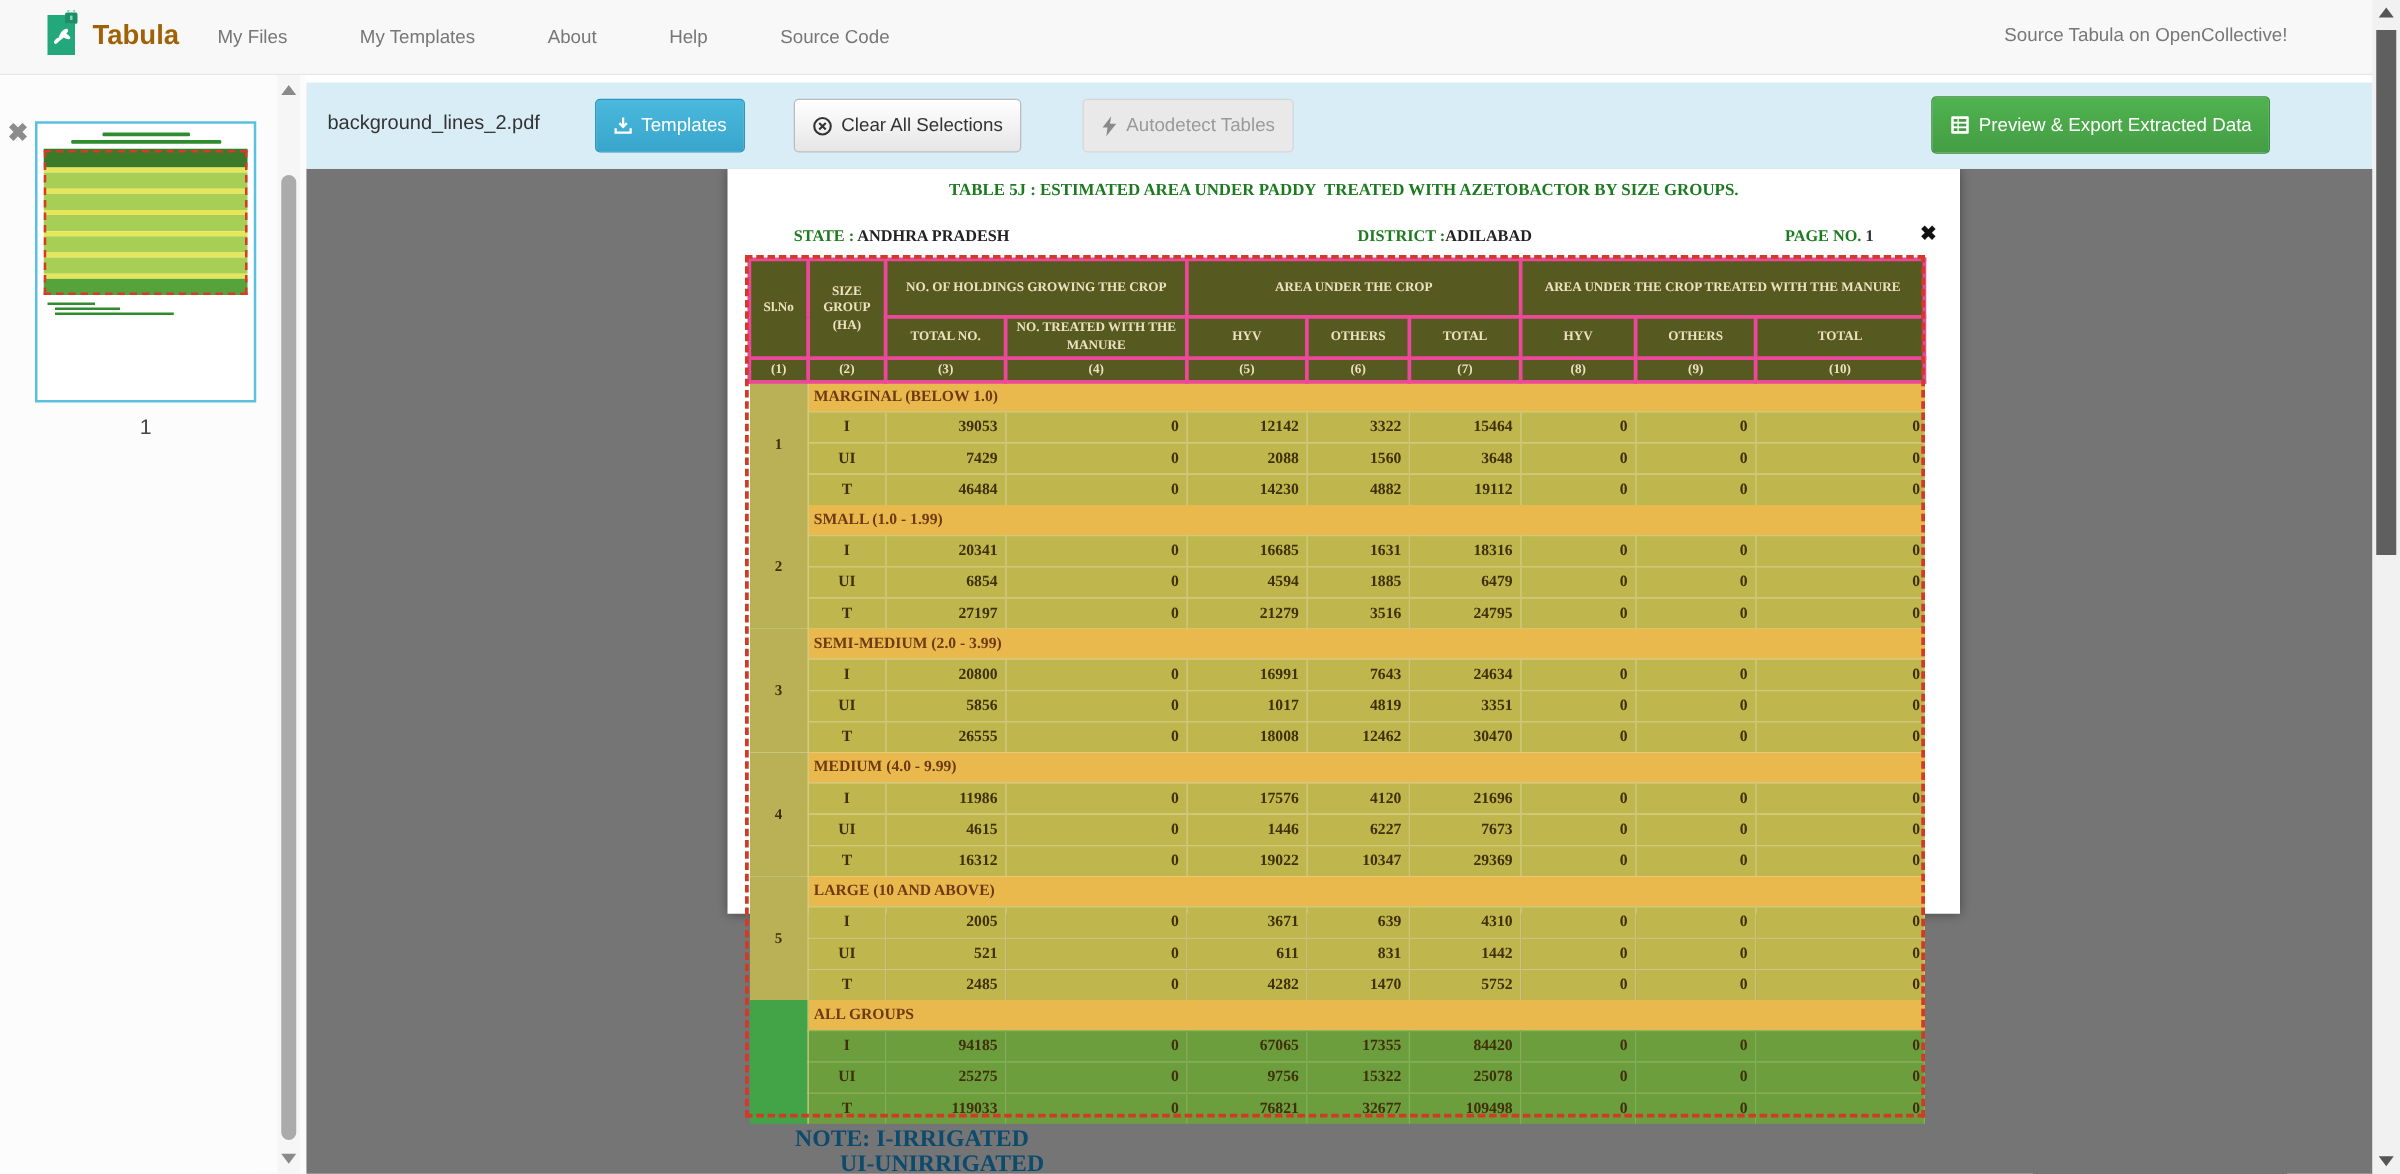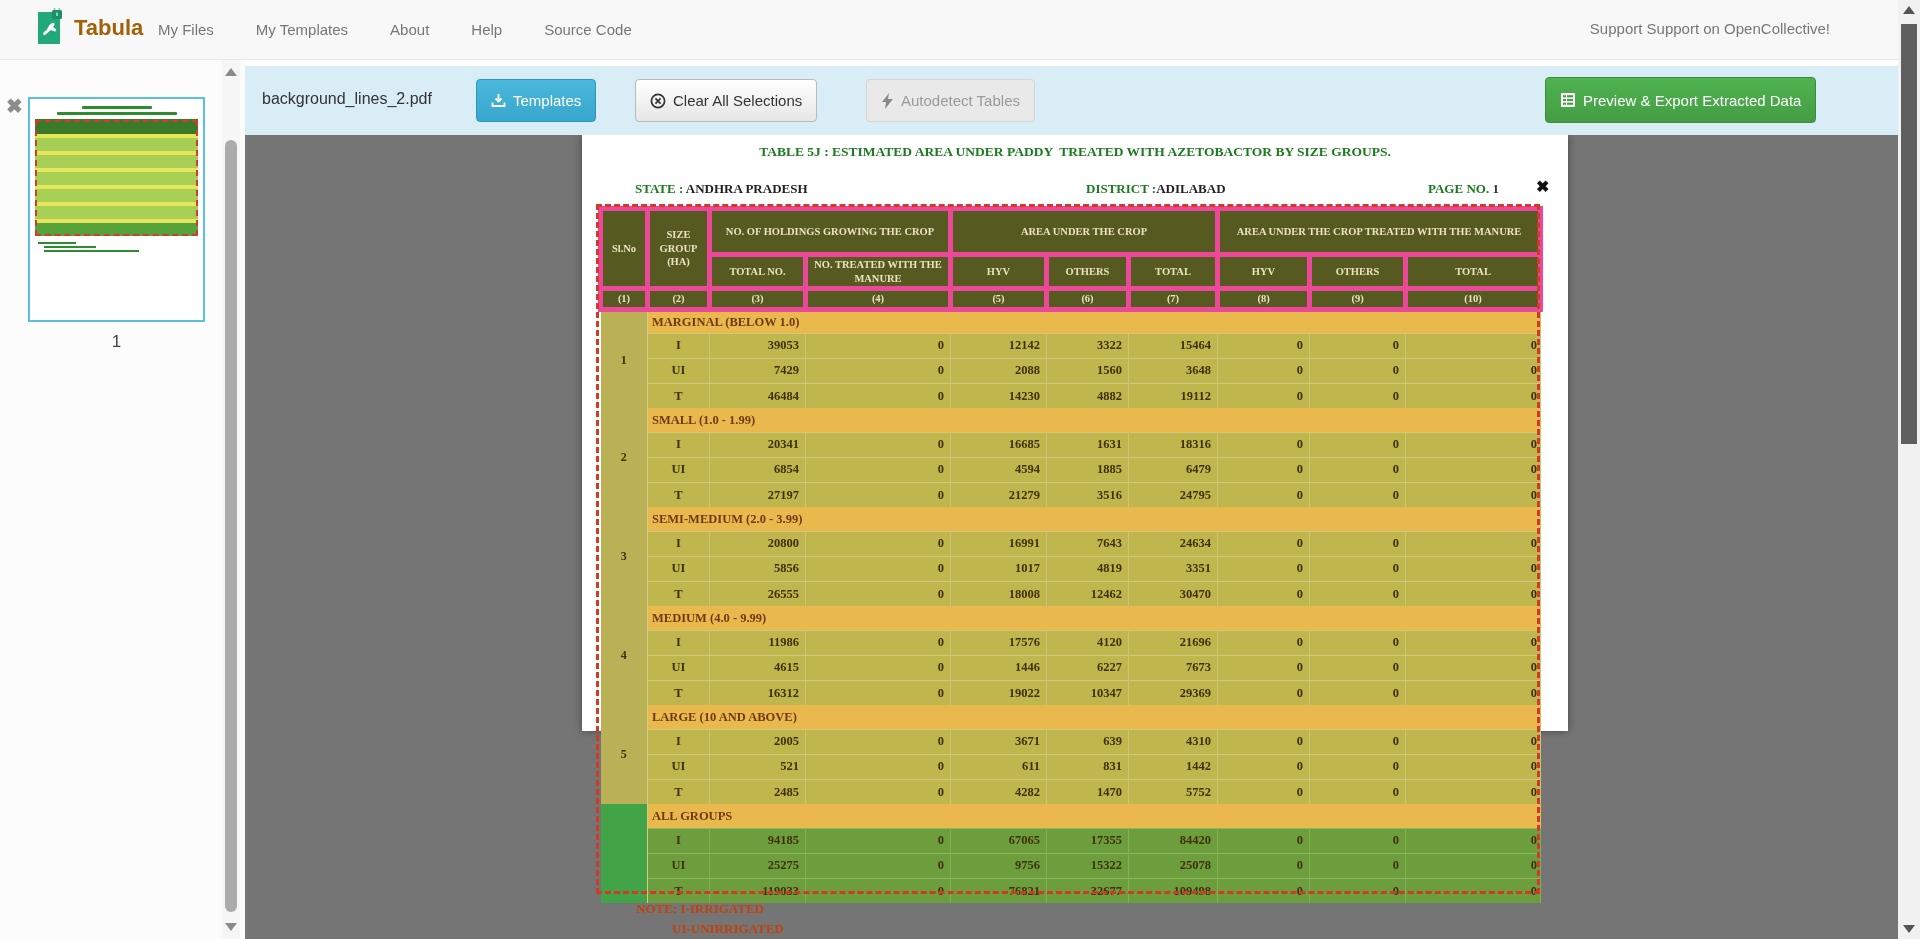--- a/index.html
+++ b/index.html
@@ -5,21 +5,21 @@
   * { margin:0; padding:0; box-sizing:border-box; }
   html,body { width:1920px; height:939px; overflow:hidden; background:#fff;
               font-family:"Liberation Sans", sans-serif; }
 
   
   .navbar { position:absolute; left:0; top:0; width:1920px; height:60px;
             background:#f8f8f8; border-bottom:1px solid #e7e7e7; z-index:30; }
   .brand-wrap { position:absolute; left:34px; top:8px; display:flex; align-items:center; gap:8px; }
   .brand { font-size:22px; font-weight:bold; color:#a16207; }
   .nav-items { position:absolute; left:158px; top:0; height:59px; display:flex; align-items:center; }
-  .nav-link { color:#777; font-size:15px; padding:0 26px 0 0; margin-right:16px; cursor:pointer; }
+  .nav-link { color:#777; font-size:15px; padding:0 26px 0 0; margin-right:16px; cursor:pointer;margin-left:16px; }
   .support { position:absolute; right:90px; top:20px; color:#777; font-size:15px; cursor:pointer; }
 
   
   .sidebar { position:absolute; left:0; top:60px; width:245px; height:879px; background:#fcfcfc; z-index:10; }
   .toolbar { position:absolute; left:245px; top:66px; width:1653px; height:69px; background:#d9edf7; z-index:5; }
   .canvas  { position:absolute; left:245px; top:135px; width:1653px; height:804px; background:#757575; overflow:hidden; }
 
   
   .filename { position:absolute; left:17px; top:24px; font-size:16px; color:#333; }
   .btn { position:absolute; top:13px; height:43px; border-radius:4px; font-size:15px;
@@ -57,25 +57,25 @@
   .pdf-page { position:absolute; left:337px; top:0; width:986px; height:596px; background:#fff;
               box-shadow:0 0 8px rgba(0,0,0,.4); }
   .pdf-page, .pdf-page * { font-family:"Liberation Serif", serif; font-weight:bold; }
   .doc-title { position:absolute; left:0; top:9px; width:100%; text-align:center; font-size:13.5px;
                color:#1c7a1f; white-space:pre; }
   .doc-meta { position:absolute; top:46px; font-size:13px; color:#222; white-space:pre; }
   .green-lab { color:#1c7a1f; }
   .sel-close { position:absolute; left:954px; top:42px; font-size:16px; color:#111; cursor:pointer; z-index:6; }
   .selection { position:absolute; left:14px; top:69px; width:944px; height:690px;
                border:3px dashed #d03a26; z-index:5; pointer-events:none; }
-  .doc-note { position:absolute; font-size:13px; color:#c2410c; }
+  .doc-note { position:absolute; font-size:19px; color:#0c4a6e; }
 
   
   table.doc { position:absolute; left:16px; top:71px; width:940px; border-collapse:collapse; table-layout:fixed; }
-  table.doc thead th { background:#575a20; color:#ece2c0; border:5px solid #ec4899;
+  table.doc thead th { background:#575a20; color:#ece2c0; border:3px solid #ec4899;
                        font-size:10.5px; line-height:1.3; padding:1px 3px; text-align:center; }
   tr.h1 { height:46px; } tr.h2 { height:33px; } tr.h3 { height:18px; }
   tr.h3 th { font-size:10px; }
   tr.band-row { height:24px; }
   tr.data-row { height:25px; }
   td.band { background:#e9b94d; color:#6e3a14; font-size:12.5px; padding-left:4px; text-align:left; }
   td.slno { background:#bab156; color:#40300a; text-align:center; font-size:12px;
             border-right:1px solid #d6cd84; }
   td.slno.gsec { background:#43a447; }
   tr.data-row td { background:#bfb64e; color:#40300a; font-size:12.5px;
@@ -104,21 +104,21 @@
     </span>
     <span class="brand">Tabula</span>
   </div>
   <div class="nav-items" id="nav-items">
       <span class="nav-link">My Files</span>
       <span class="nav-link">My Templates</span>
       <span class="nav-link">About</span>
       <span class="nav-link">Help</span>
       <span class="nav-link">Source Code</span>
     </div>
-  <span class="support">Support Support on OpenCollective!</span>
+  <span class="support">Source Tabula on OpenCollective!</span>
 </div>
 
 <div class="sidebar">
   <span class="thumb-close">✖</span>
   <div class="thumb-box">
     <div class="mini-title" style="top:7px; width:70px;"></div>
     <div class="mini-title" style="top:13px; width:120px;"></div>
     <div class="mini-table" id="mini-table">
         <div class="mini-stripe" style="height: 15px; background: rgb(58, 122, 40);"></div>
         <div class="mini-stripe" style="height: 4px; background: rgb(230, 230, 90);"></div>

